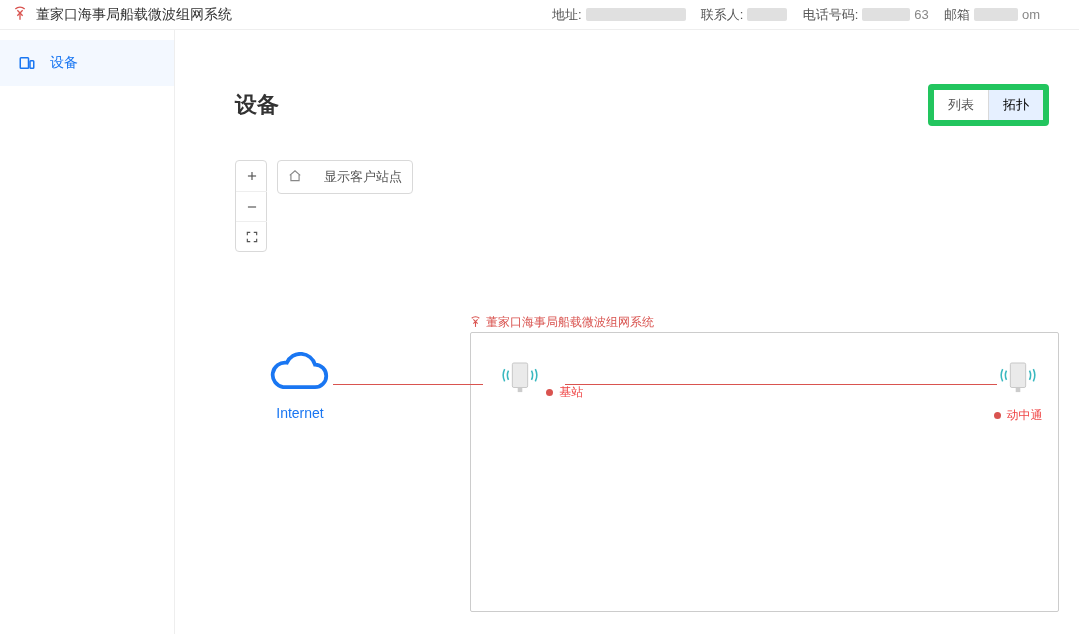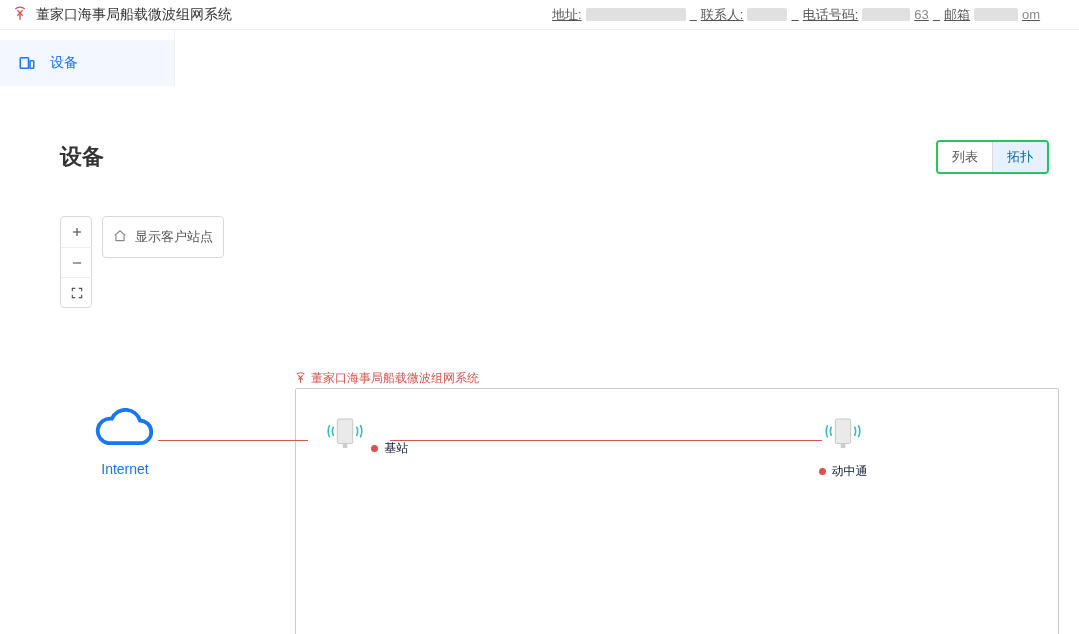--- a/index.html
+++ b/index.html
@@ -25,34 +25,33 @@
   .header-left { display: flex; align-items: center; gap: 8px; }
   .header-icon-logo { color: #d9534f; }
   .header-title { font-size: 14px; color: #333; font-weight: 500; }
   .header-info {
     margin-left: 320px;
     display: flex;
     align-items: center;
     gap: 4px;
     font-size: 13px;
     color: #555;
-    text-decoration: underline;
   }
   .info-label { color: #555; }
   .info-value { color: #888; }
   .redact {
     display: inline-block;
     background: #e0e0e0;
     border-radius: 2px;
     height: 13px;
     vertical-align: middle;
   }
 
   
-  .layout { display: flex; height: calc(100% - 30px); flex-direction: column; }
+  .layout { display: flex; height: calc(100% - 30px); }
 
   
   .sidebar {
     width: 175px;
     border-right: 1px solid #eee;
     background: #fff;
     padding-top: 10px;
   }
   .sidebar-item {
     display: flex;
@@ -91,38 +90,38 @@
     margin-top: 54px;
   }
   .page-title {
     font-size: 22px;
     font-weight: 600;
     color: #333;
     margin-left: 30px;
   }
   .view-toggle {
     display: inline-flex;
-    border: 2px solid #22c55e;
+    border: 6px solid #22c55e;
     border-radius: 4px;
     overflow: hidden;
   }
   .view-toggle button {
     border: none;
     background: #fff;
     padding: 6px 14px;
     font-size: 13px;
     color: #555;
     cursor: pointer;
   }
   .view-toggle button + button {
     border-left: 1px solid #d9d9d9;
   }
   .view-toggle button.selected {
     background: #e6f0ff;
-    color: #0369a1;
+    color: #000000;
   }
 
   
   .toolbar {
     position: absolute;
     top: 130px;
     left: 60px;
     display: flex;
     align-items: flex-start;
     gap: 10px;
@@ -142,25 +141,25 @@
     align-items: center;
     justify-content: center;
     color: #555;
     cursor: pointer;
   }
   .zoom-btn + .zoom-btn { border-top: 1px solid #eee; }
   .show-sites-btn {
     border: 1px solid #d9d9d9;
     border-radius: 4px;
     background: #fff;
-    height: 42px;
+    height: 34px;
     padding: 0 10px;
     display: inline-flex;
     align-items: center;
-    gap: 8px;
+    gap: 22px;
     cursor: pointer;
     font-size: 13px;
     color: #555;
   }
   .show-sites-btn .home-icon { color: #888; }
 
   
   .topology {
     position: absolute;
     left: 60px;
@@ -214,21 +213,21 @@
     text-align: center;
   }
   .device-node.d1 { left: 260px; top: 76px; }
   .device-node.d2 { left: 738px; top: 76px; }
   .antenna-svg { color: #888; }
   .device-label {
     display: inline-flex;
     align-items: center;
     gap: 6px;
     font-size: 12px;
-    color: #0f172a;
+    color: #ef4444;
     margin-top: 8px;
   }
   .status-dot {
     width: 7px;
     height: 7px;
     background: #d9534f;
     border-radius: 50%;
     display: inline-block;
   }
 </style>

